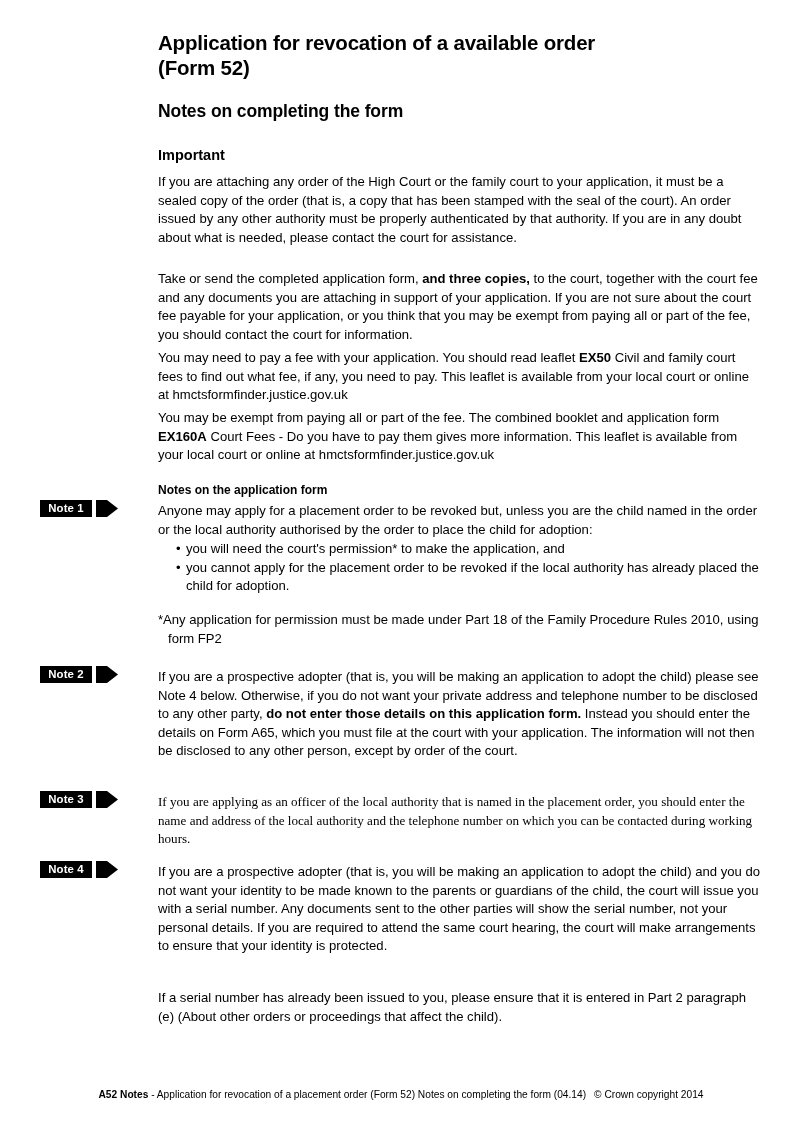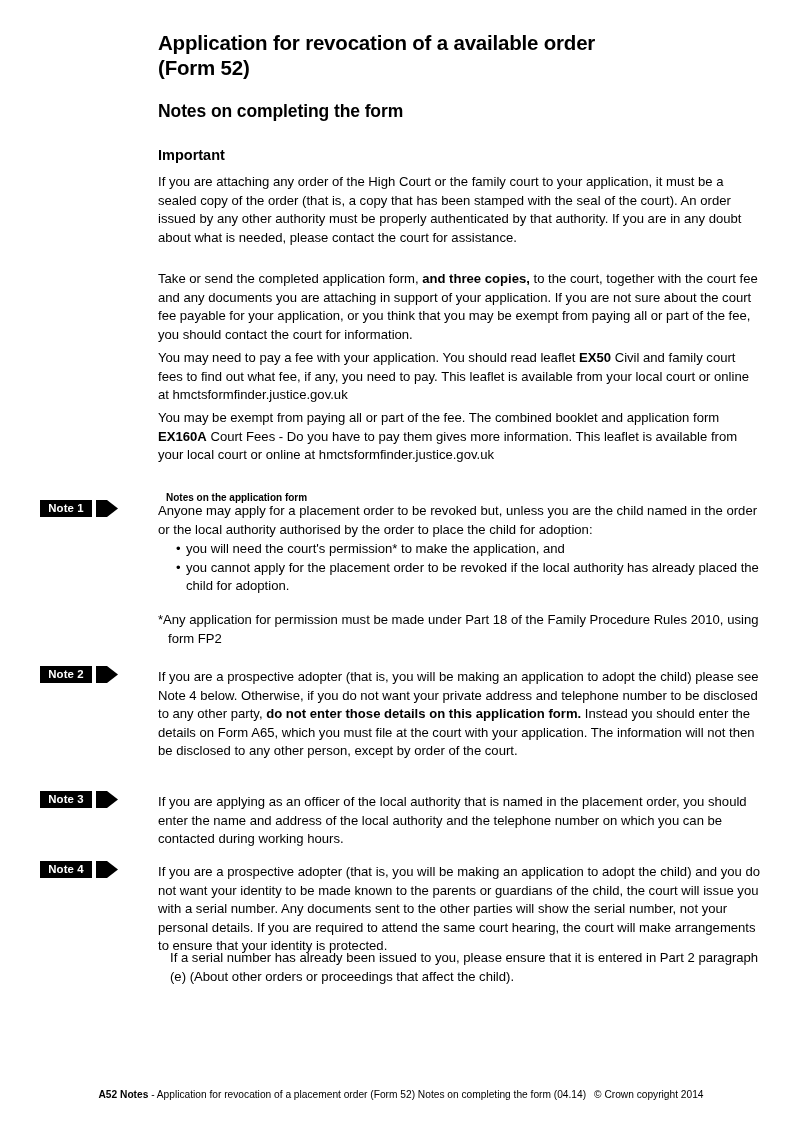--- a/index.html
+++ b/index.html
@@ -50,24 +50,24 @@
     letter-spacing: -0.1px;
     margin: 0;
   }
   .h-important {
     font-size: 14.5px;
     font-weight: bold;
     line-height: 18px;
     margin: 0;
   }
   .h-notes {
-    font-size: 10px;
+    font-size: 12px;
     font-weight: bold;
     line-height: 18px;
-    margin: 8px;
+    margin: 0;
   }
 
   
   p.body {
     font-size: 13.1px;
     line-height: 18.5px;
     margin: 0;
     text-align: left;
   }
   .bullets {
@@ -204,36 +204,36 @@
   </div>
 
   <div class="note-gutter" style="top:791px;">
     <div class="note-badge">
       <span class="bar">Note 3</span>
       <svg class="arrow" viewBox="0 0 22 17" aria-hidden="true">
         <path d="M0 0 H11 L22 8.5 L11 17 H0 Z" fill="#000000"></path>
       </svg>
     </div>
   </div>
-  <div class="content-col" style="top:793px;">
+  <div class="content-col" style="top:793px;font-family:Liberation Serif, serif;">
     <p class="body"><span>If you are applying as an officer of the local authority that is named in the placement order, you should enter the name and address of the local authority and the telephone number on which you can be contacted during working hours.</span></p>
   </div>
 
   <div class="note-gutter" style="top:861px;">
     <div class="note-badge">
       <span class="bar">Note 4</span>
       <svg class="arrow" viewBox="0 0 22 17" aria-hidden="true">
         <path d="M0 0 H11 L22 8.5 L11 17 H0 Z" fill="#000000"></path>
       </svg>
     </div>
   </div>
   <div class="content-col" style="top:863px;">
     <p class="body"><span>If you are a prospective adopter (that is, you will be making an application to adopt the child) and you do not want your identity to be made known to the parents or guardians of the child, the court will issue you with a serial number. Any documents sent to the other parties will show the serial number, not your personal details. If you are required to attend the same court hearing, the court will make arrangements to ensure that your identity is protected.</span></p>
   </div>
-  <div class="content-col" style="top:949px;margin-left:12px;">
+  <div class="content-col" style="top:989px;">
     <p class="body"><span>If a serial number has already been issued to you, please ensure that it is entered in Part 2 paragraph (e) (About other orders or proceedings that affect the child).</span></p>
   </div>
 
   <div class="footer">
     <div class="left"><span style="font-weight:bold;">A52 Notes</span><span> - </span><span>Application for revocation of a placement order (Form 52) Notes on completing the form (04.14)</span></div>
     <div class="right">© Crown copyright 2014</div>
   </div>
 
 </div>
 

